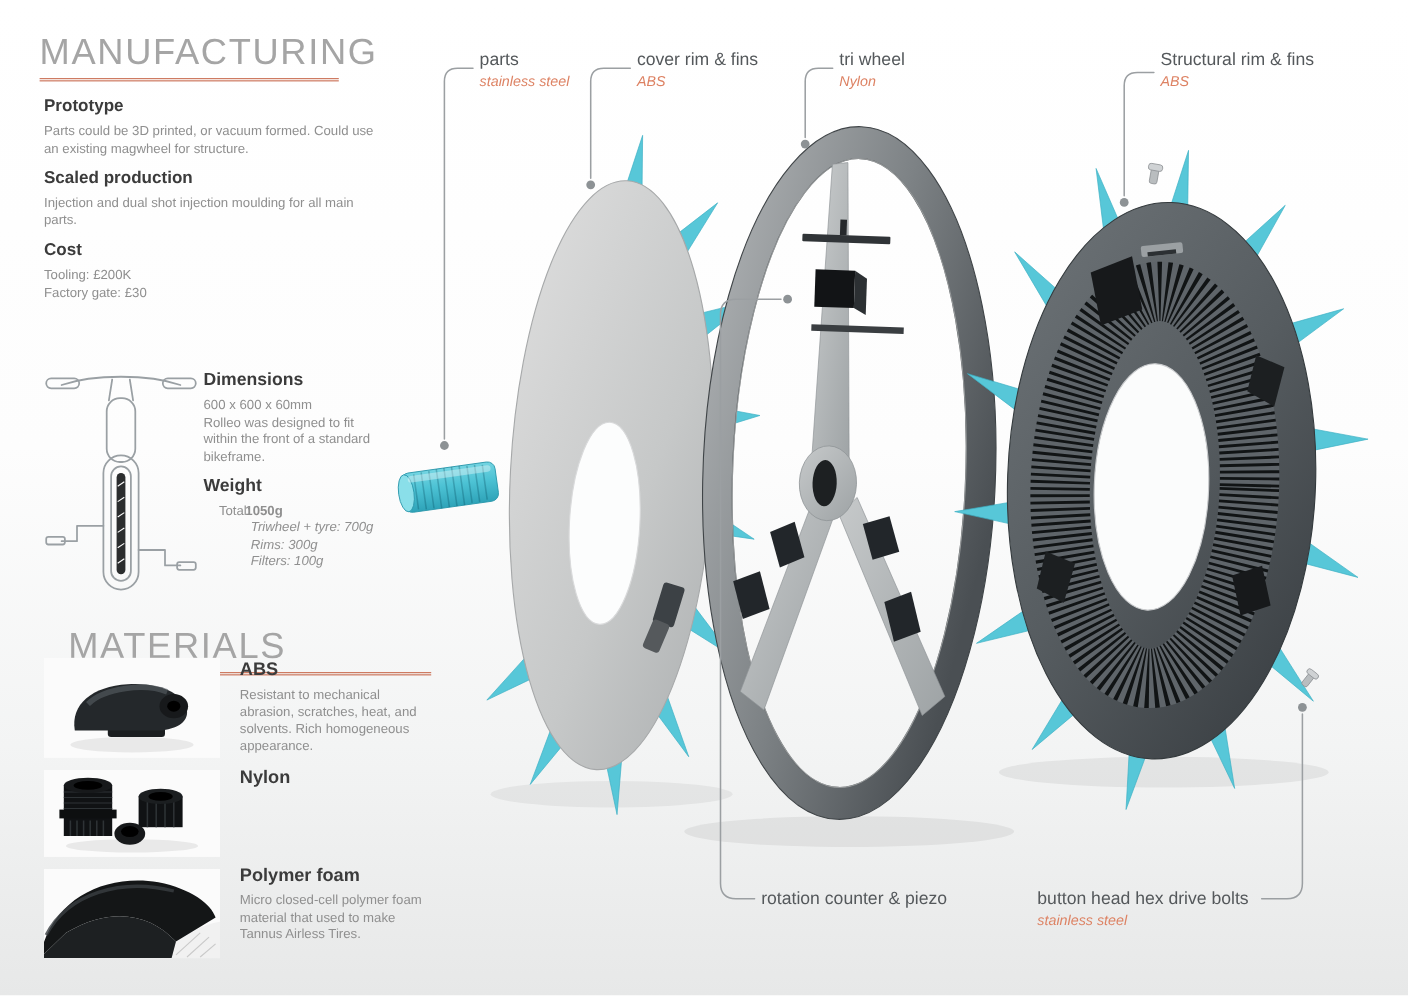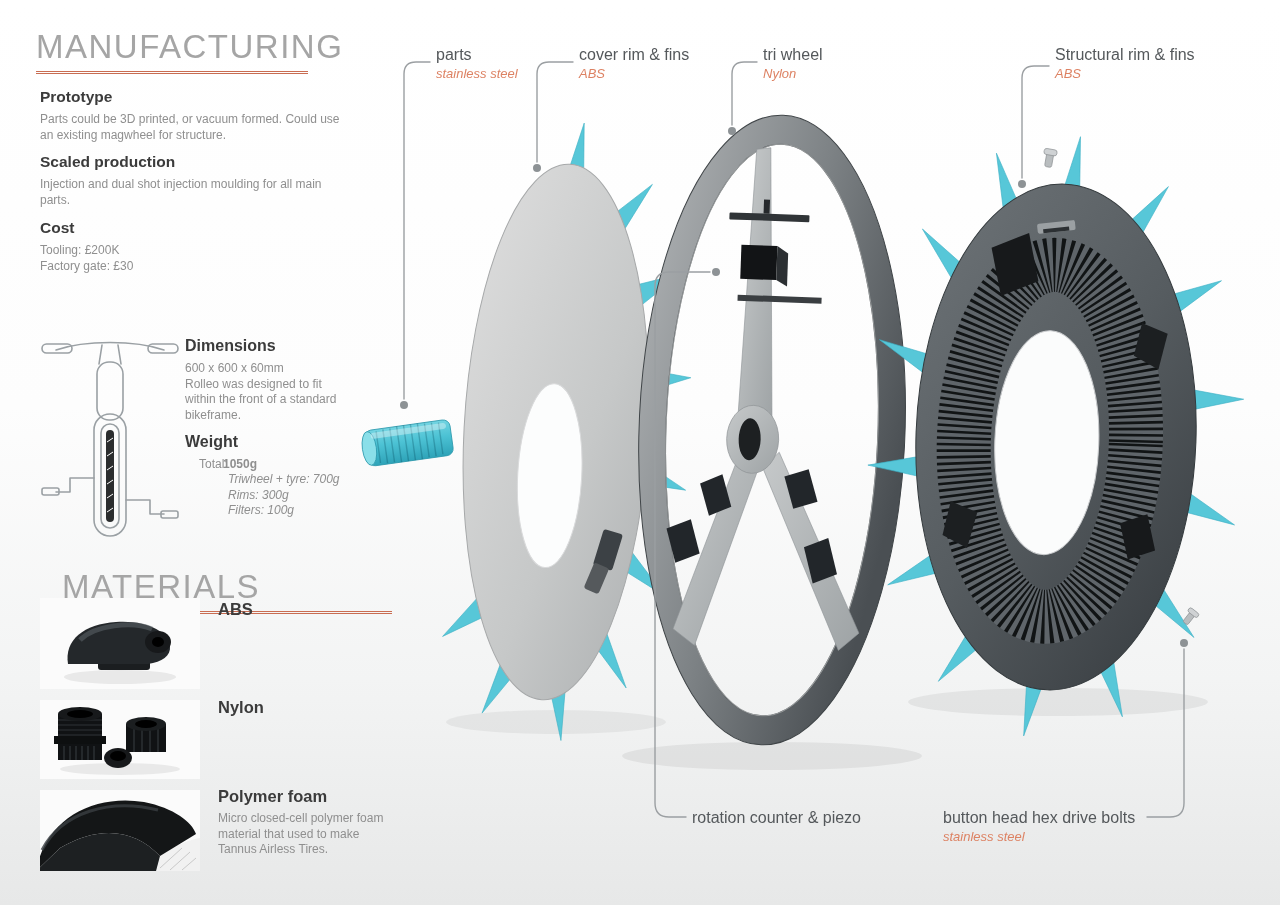--- a/index.html
+++ b/index.html
@@ -238,20 +238,21 @@
     <svg width="160" height="91" viewBox="0 0 160 91">
       <ellipse cx="80" cy="79" rx="56" ry="7" fill="#e9e9e9"></ellipse>
       <rect x="58" y="62" width="52" height="10" rx="3" fill="#1b1e20"></rect>
       <path d="M28,66 C24,42 44,26 76,24 C108,22 128,34 130,48 C131,58 122,64 108,66 Z" fill="#24282b"></path>
       <path d="M40,42 C55,27 92,23 112,31" fill="none" stroke="#5c646a" stroke-width="5" opacity="0.55"></path>
       <ellipse cx="118" cy="44" rx="13" ry="11" fill="#17191b"></ellipse>
       <ellipse cx="118" cy="44" rx="6" ry="5" fill="#000000"></ellipse>
     </svg>
   </div>
   <div class="mat-name" style="left:218px;top:600px;">ABS</div>
+  <div class="body" style="left:218px;top:624px;width:178px;">Resistant to mechanical abrasion, scratches, heat, and solvents. Rich homogeneous appearance.</div>
 
   <div class="photo" style="top:700px;height:79px;">
     <svg width="160" height="79" viewBox="0 0 160 79">
       <ellipse cx="80" cy="69" rx="60" ry="6" fill="#e9e9e9"></ellipse>
       <rect x="18" y="14" width="44" height="46" fill="#101214"></rect>
       <g stroke="#2e3336" stroke-width="1">
           <line x1="18" y1="20" x2="62" y2="20"></line>
           <line x1="18" y1="25" x2="62" y2="25"></line>
           <line x1="18" y1="30" x2="62" y2="30"></line>
           <line x1="18" y1="35" x2="62" y2="35"></line>

